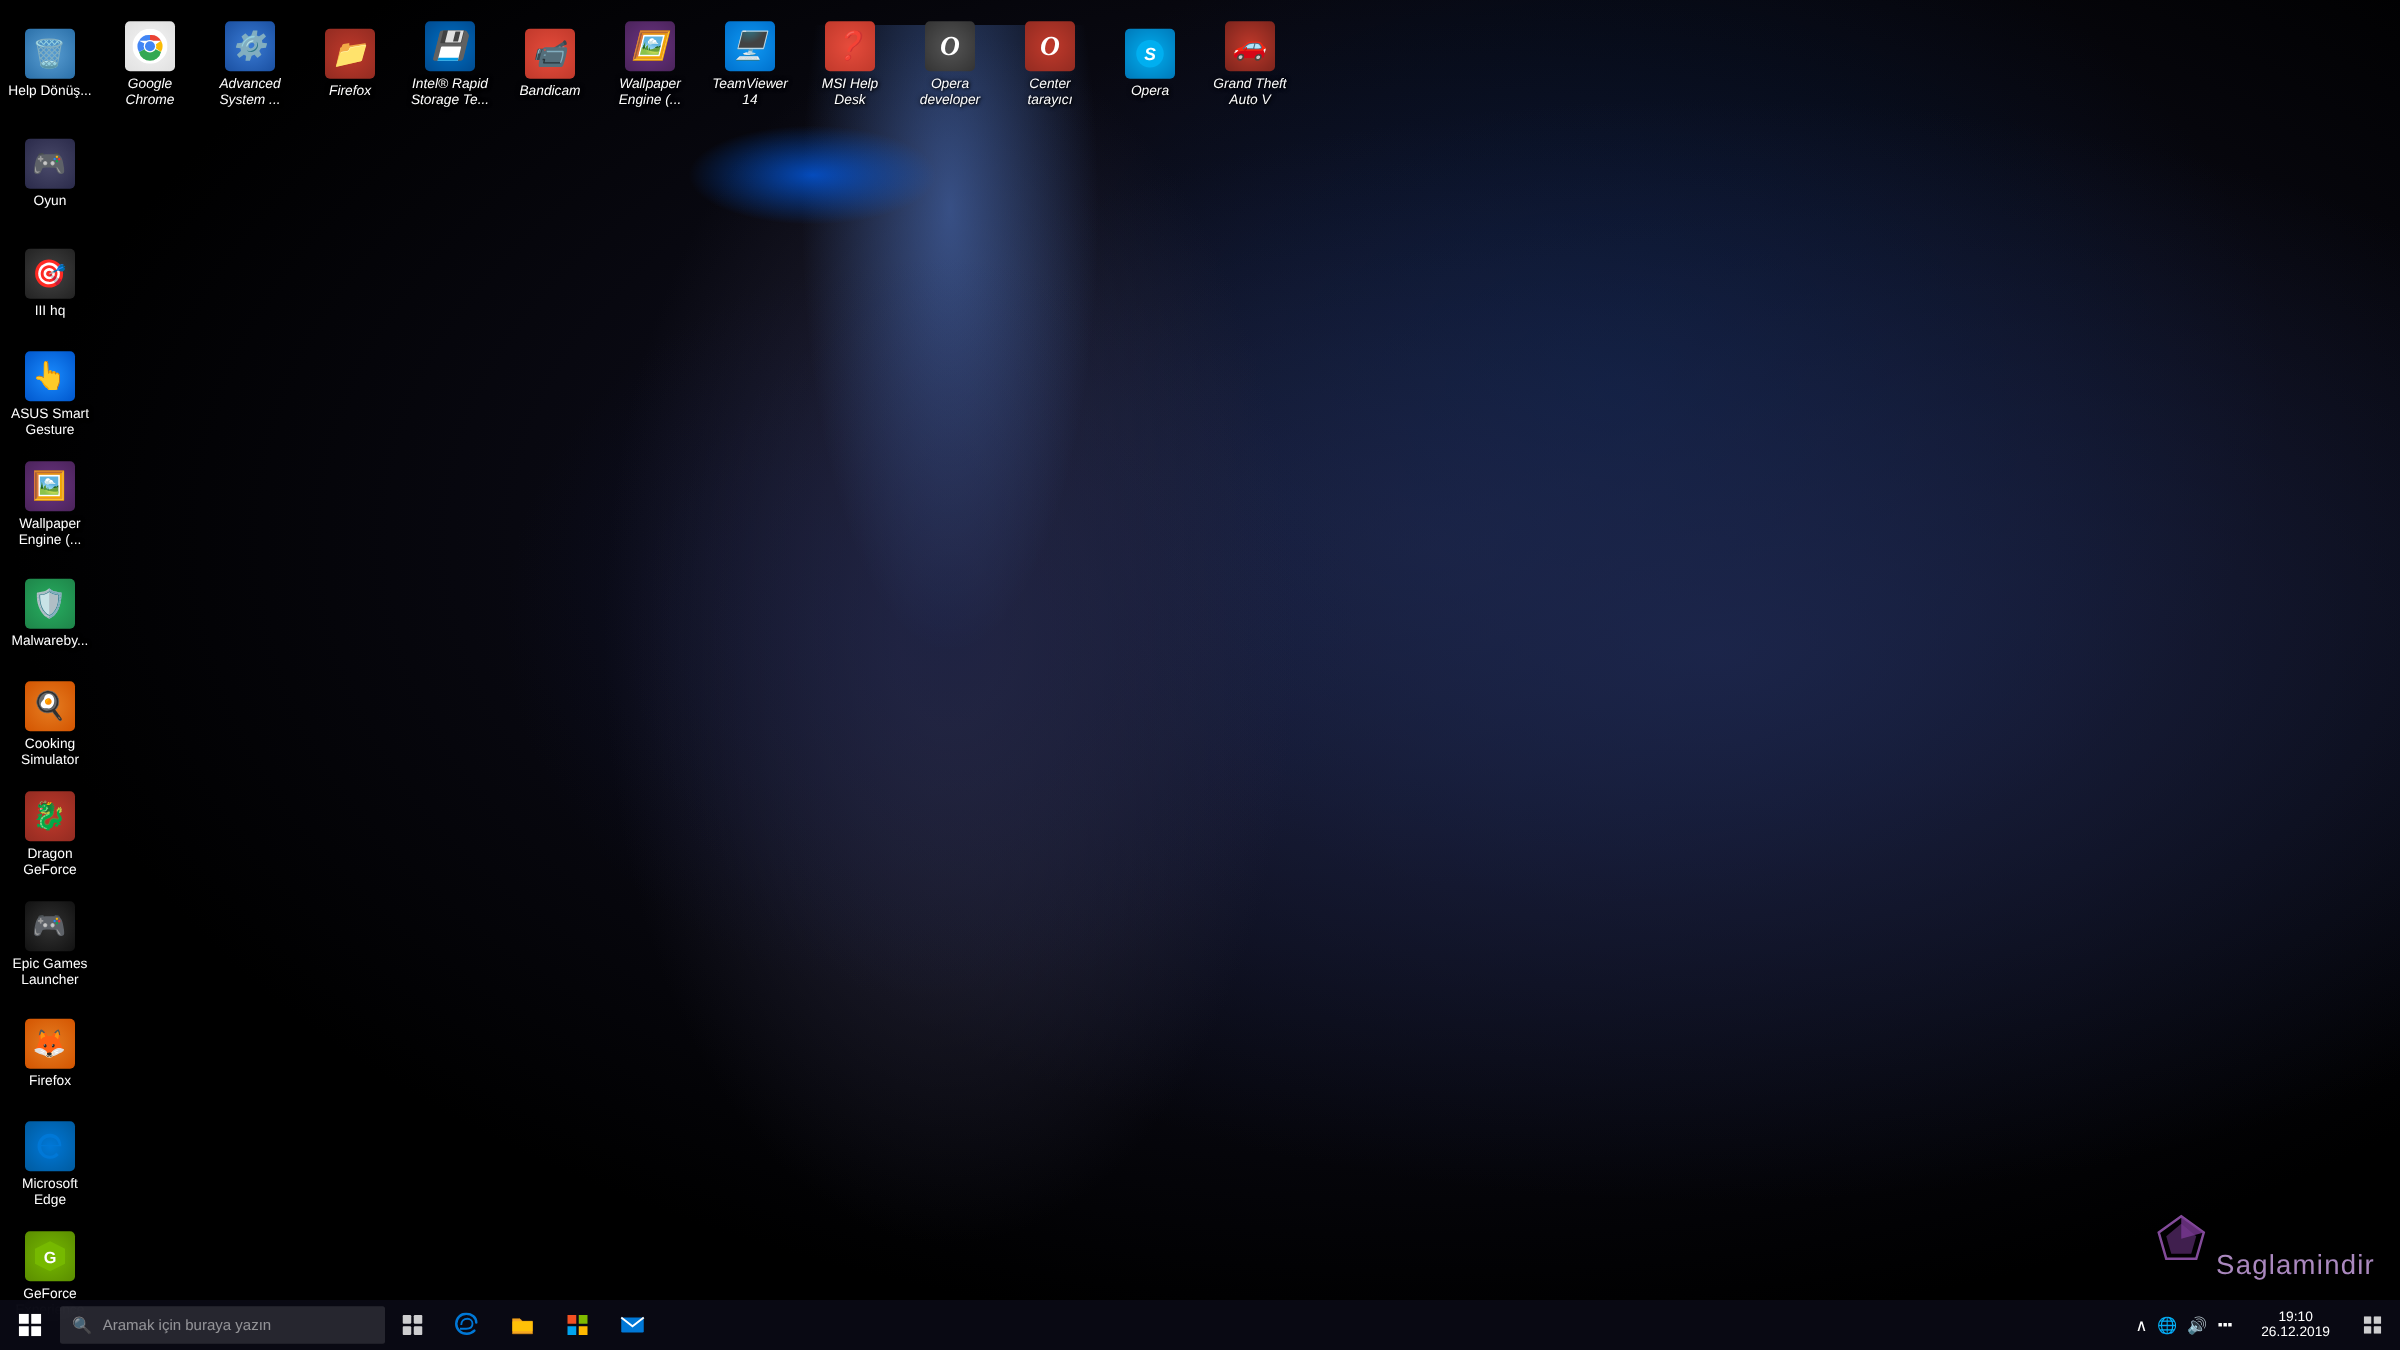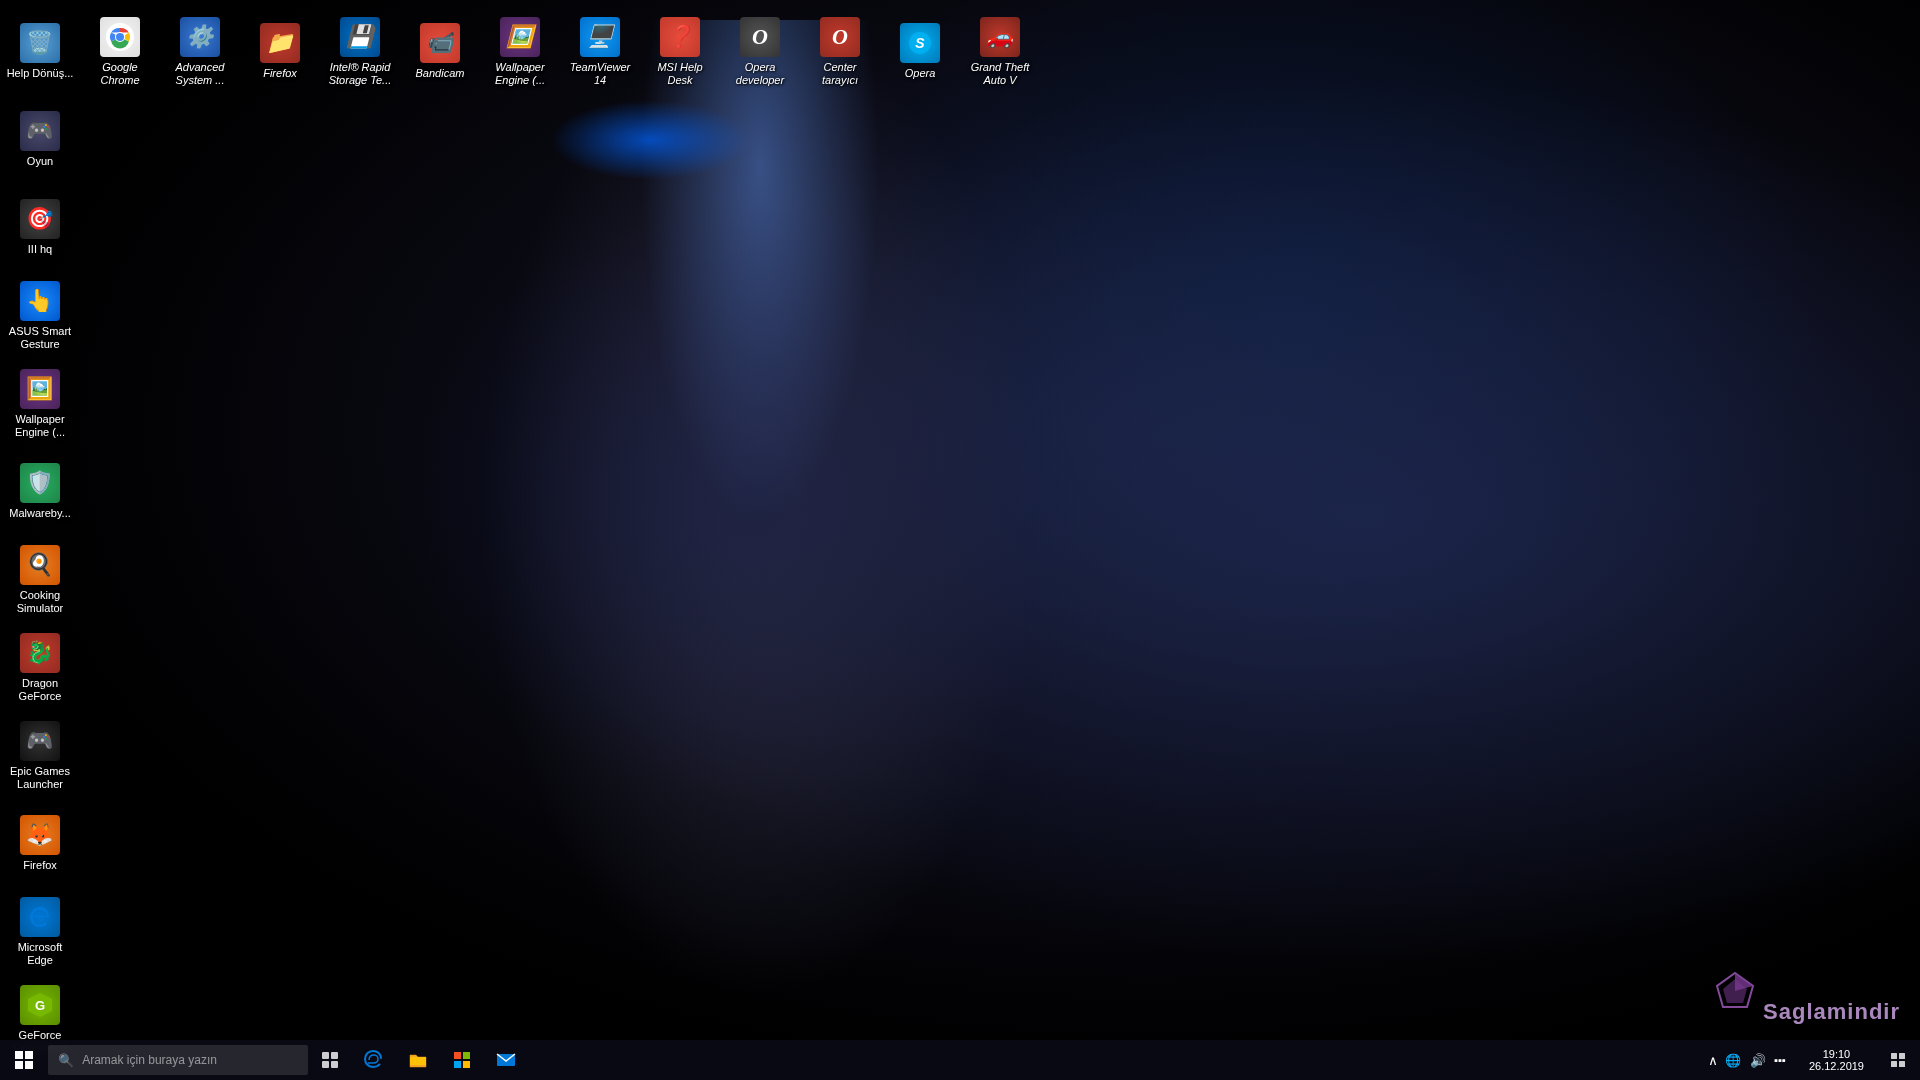--- a/index.html
+++ b/index.html
@@ -262,21 +262,21 @@
     }
 
     .watermark-logo {
       width: 40px;
       height: 40px;
     }
 
     .watermark-text {
       color: #c8a0e0;
       font-size: 22px;
-      font-weight: 700;
+      font-weight: 400;
       letter-spacing: 1px;
       margin-top: 43px;
     }
 
     .notification-btn {
       width: 44px;
       height: 40px;
       display: flex;
       align-items: center;
       justify-content: center;

